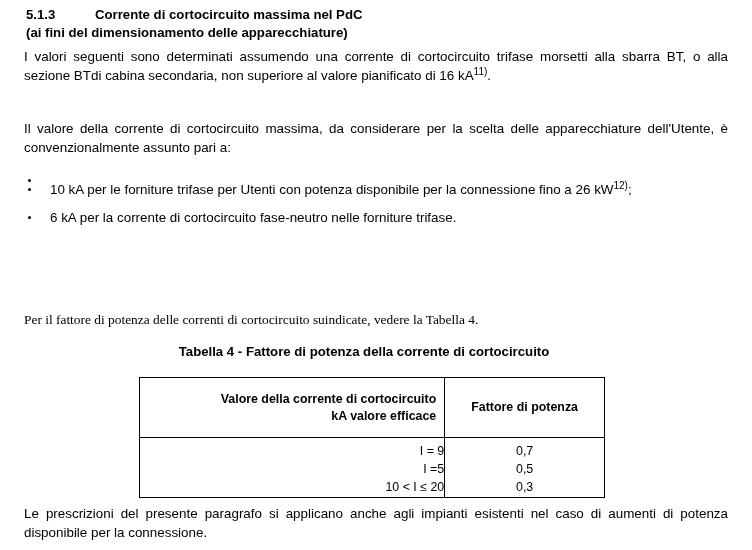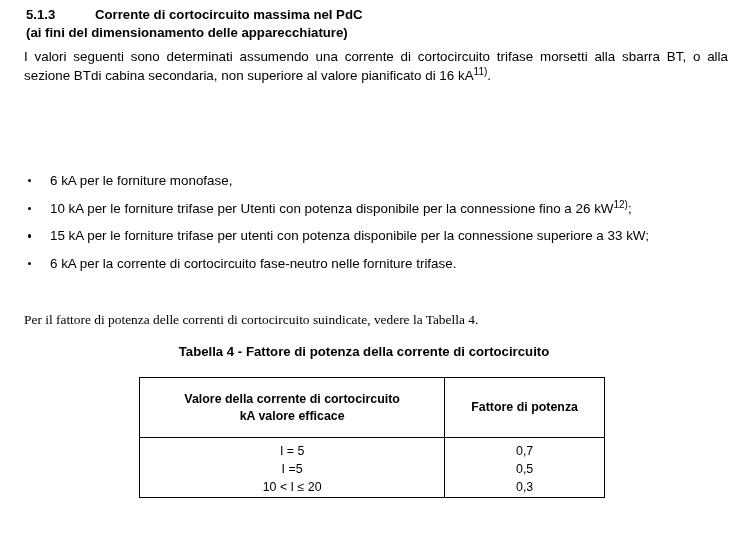--- a/index.html
+++ b/index.html
@@ -128,21 +128,21 @@
     padding: 0;
     vertical-align: middle;
     text-align: center;
   }
   table.t4 th {
     font-weight: bold;
     height: 59px;
     line-height: 17px;
     padding: 0 8px;
   }
-  table.t4 .col-a { width: 311px; }
+  table.t4 .col-a { width: 311px; text-align: right; }
   table.t4 .col-b { width: 153px; }
   table.t4 td.body-cell {
     height: 56px;
     line-height: 18px;
     font-weight: normal;
     padding: 3px 0 0 0;
   }
   .cellline { display: block; }
 </style>
 </head>
@@ -153,34 +153,32 @@
   <div class="heading">
     <div class="heading-row">
       <span class="heading-num">5.1.3</span>
       <span class="heading-text">Corrente di cortocircuito massima nel PdC</span>
     </div>
     <div class="heading-sub">(ai fini del dimensionamento delle apparecchiature)</div>
   </div>
 
   <div class="para" id="para-1"><span>I valori seguenti sono determinati assumendo una corrente di cortocircuito trifase morsetti alla sbarra BT, o alla sezione BTdi cabina secondaria, non superiore al valore pianificato di 16 kA</span><sup class="fn">11)</sup><span>.</span></div>
 
+  <div class="para" id="para-2">Il valore della corrente di cortocircuito massima, da considerare per la scelta delle apparecchiature dell'Utente, è convenzionalmente assunto pari a:</div>
 
   <div class="bullets">
 
     <div class="bullet-item tight">
-      <span class="bullet-dot"></span><span>6 kA per le forniture monofase,</span>
+      <span class="bullet-dot"></span>
     </div>
 
     <div class="bullet-item">
       <span class="bullet-dot"></span><span>10 kA per le forniture trifase per Utenti con potenza disponibile per la connessione fino a 26 kW</span><sup class="fn">12)</sup><span>;</span>
     </div>
 
-    <div class="bullet-item">
-      <span class="bullet-dot"></span><span>15 kA per le forniture trifase per utenti con potenza disponibile per la connessione superiore a 33 kW;</span>
-    </div>
 
     <div class="bullet-item tight">
       <span class="bullet-dot"></span><span>6 kA per la corrente di cortocircuito fase-neutro nelle forniture trifase.</span>
     </div>
 
   </div>
 
   <div class="para nojust" id="para-3">Per il fattore di potenza delle correnti di cortocircuito suindicate, vedere la Tabella 4.</div>
 
   <div class="table-caption">Tabella 4 - Fattore di potenza della corrente di cortocircuito</div>
@@ -192,28 +190,29 @@
           <th class="col-a">
             <span class="cellline">Valore della corrente di cortocircuito</span>
             <span class="cellline">kA valore efficace</span>
           </th>
           <th class="col-b">Fattore di potenza</th>
         </tr>
       </thead>
       <tbody>
         <tr>
           <td class="col-a body-cell">
-            <span class="cellline">I = 5</span>
+            <span class="cellline">I = 9</span>
             <span class="cellline">I =5</span>
             <span class="cellline">10 &lt; I ≤ 20</span>
           </td>
           <td class="col-b body-cell">
             <span class="cellline">0,7</span>
             <span class="cellline">0,5</span>
             <span class="cellline">0,3</span>
           </td>
         </tr>
       </tbody>
     </table>
   </div>
 
+  <div class="para" id="para-4">Le prescrizioni del presente paragrafo si applicano anche agli impianti esistenti nel caso di aumenti di potenza disponibile per la connessione.</div>
 
 </div>
 
 </body></html>

